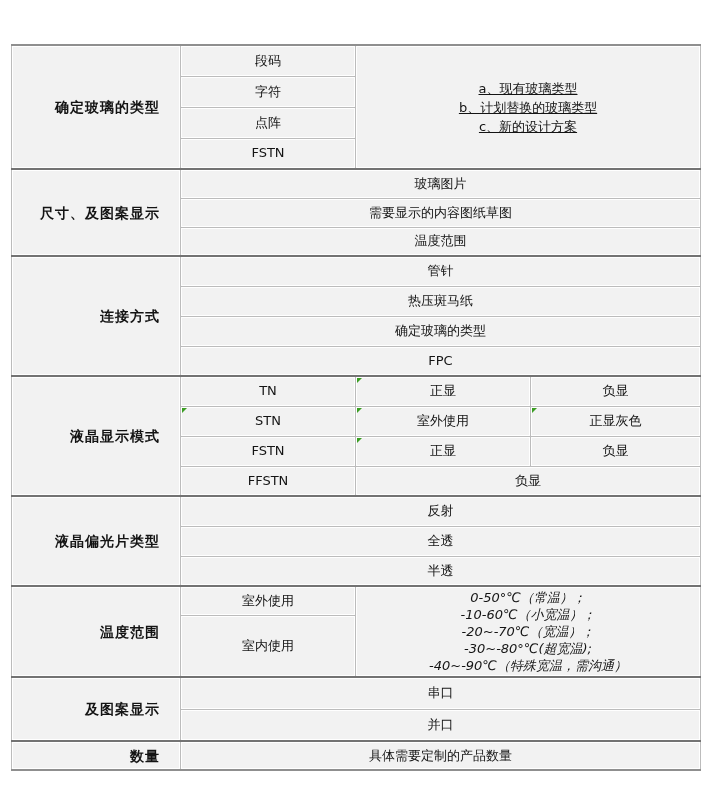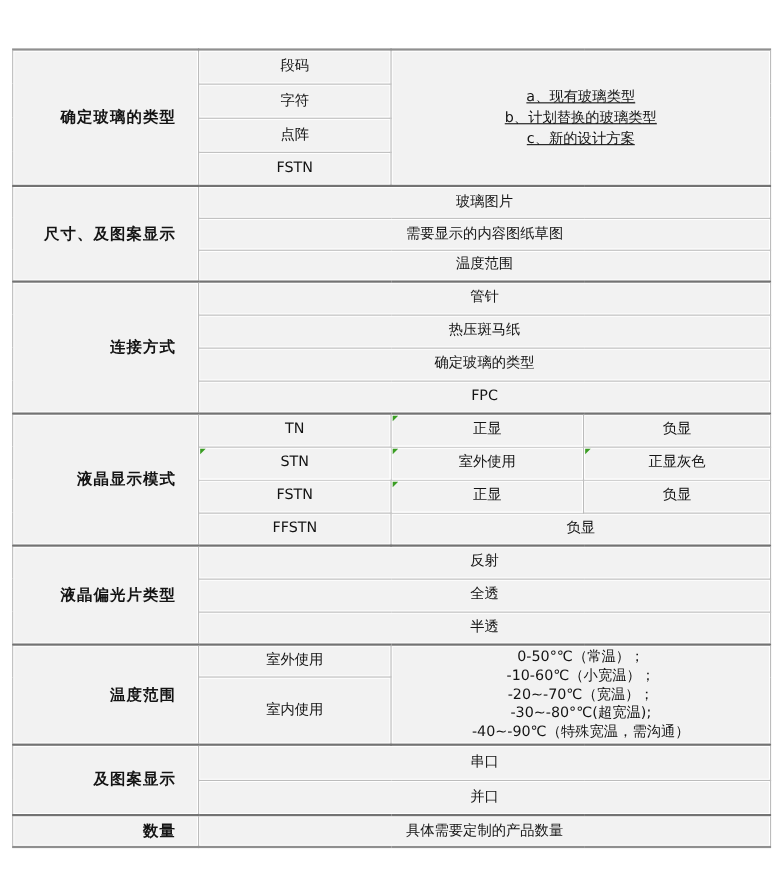--- a/index.html
+++ b/index.html
@@ -18,21 +18,21 @@
     border:1px solid #bcbcbc;
     background:#f2f2f2;
     box-shadow:inset 0 0 0 1px #ffffff;
     text-align:center;vertical-align:middle;
     font-size:13px;line-height:16px;
     padding:2px 20px;overflow:hidden;
   }
   td.label{font-weight:bold;font-size:14px;letter-spacing:1px;text-align:right;}
   tr.sec > td{border-top:2px solid #737373;}
   td.lines{white-space:pre-line;line-height:19px;text-decoration:underline;}
-  td.temp{white-space:pre-line;line-height:17px;}
+  td.temp{white-space:pre-line;line-height:17px;font-style:italic;}
   td.rel{position:relative;}
   .mark{
     position:absolute;top:1px;left:1px;width:0;height:0;
     border-top:5px solid #3a9d23;border-right:5px solid transparent;
   }
   tr.h28{height:28px}tr.h29{height:29px}tr.h30{height:30px}
   tr.h31{height:31px}tr.h32{height:32px}tr.h58{height:58px}
 </style>
 </head>
 <body>

